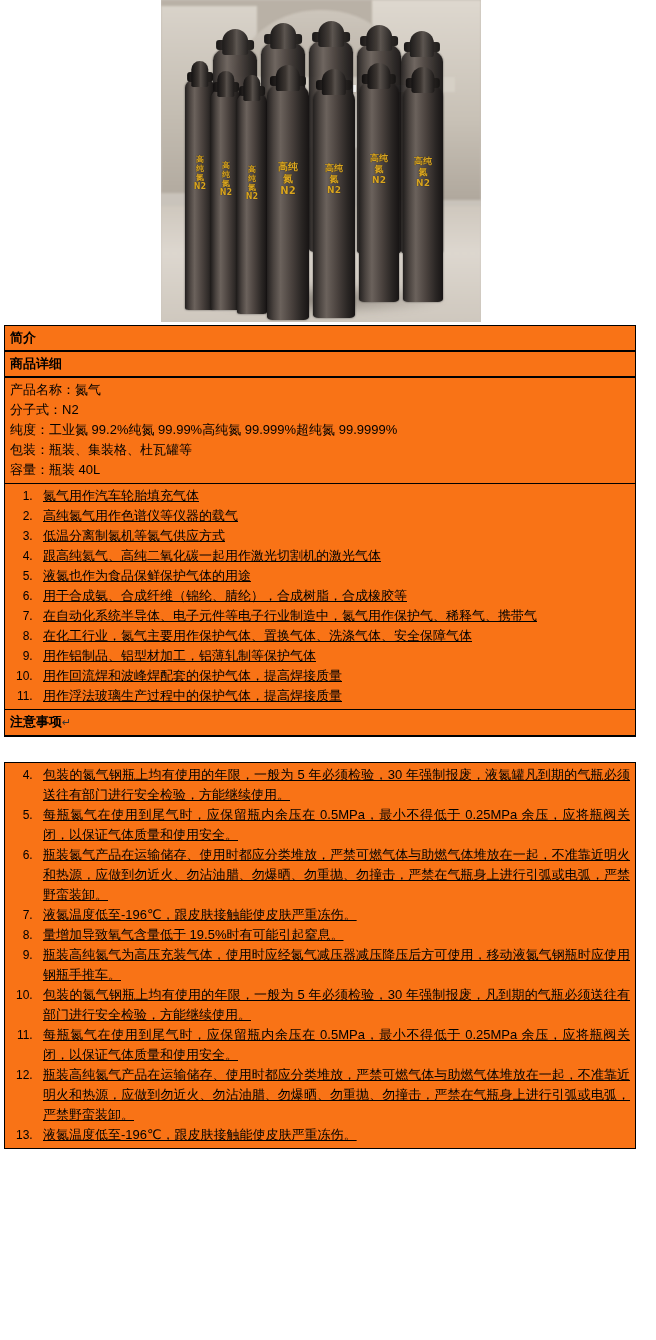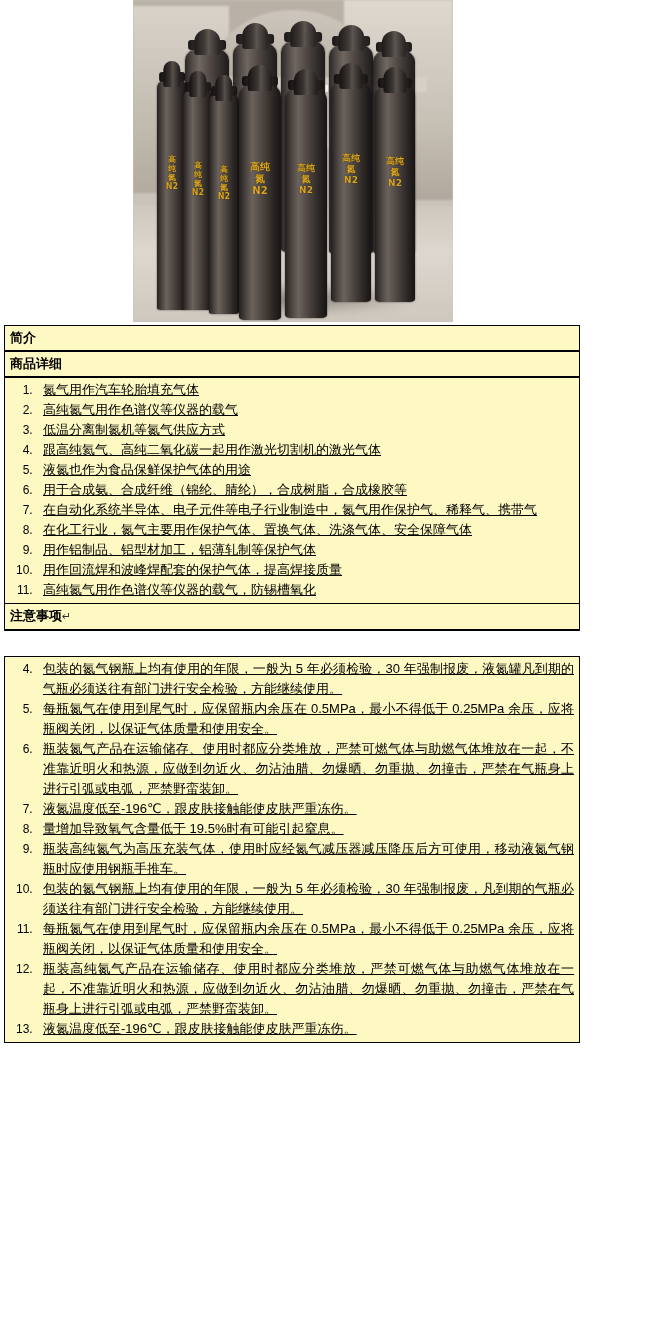--- a/index.html
+++ b/index.html
@@ -17,20 +17,21 @@
 
   
   .photo-wrap {
     width: 586px;
     height: 325px;
     background: #ffffff;
     display: flex;
     align-items: flex-start;
     justify-content: center;
     overflow: hidden;
+    margin-left: 28px;
   }
   .photo {
     position: relative;
     width: 320px;
     height: 322px;
     overflow: hidden;
     background: #c9c3bb;
   }
   
   .photo .sky {
@@ -100,25 +101,25 @@
     text-align: center;
     font-family: "DejaVu Sans", sans-serif;
     font-weight: bold;
     text-shadow: 0 0 1px rgba(0,0,0,.8);
     white-space: pre-line;
   }
 
   
   .doc { padding: 0 4px; }
   table.spec {
-    width: 576px;
+    width: 632px;
     border-collapse: collapse;
     table-layout: fixed;
     border: 1px solid #000;
-    background: #fef9c3;
+    background: #f97316;
   }
   table.spec + table.spec { margin-top: 25px; }
   table.spec td {
     border: 1px solid #000;
     padding: 2px 5px 3px 5px;
     font-size: 13px;
     line-height: 19px;
     vertical-align: top;
     font-family: "Liberation Sans", "DejaVu Sans", sans-serif;
   }
@@ -238,35 +239,44 @@
   <table class="spec">
     <tbody>
 
       <tr>
         <td class="hdr">简介</td>
       </tr>
 
       <tr>
         <td class="hdr">商品详细</td>
       </tr>
+      <tr>
+        <td>
+          <div class="kv">产品名称：氮气</div>
+          <div class="kv">分子式：N2</div>
+          <div class="kv">纯度：工业氮 99.2%纯氮 99.99%高纯氮 99.999%超纯氮 99.9999%</div>
+          <div class="kv">包装：瓶装、集装格、杜瓦罐等</div>
+          <div class="kv">容量：瓶装 40L</div>
+        </td>
+      </tr>
 
       <tr>
         <td>
           <ol class="items">
               <li>氮气用作汽车轮胎填充气体</li>
               <li>高纯氮气用作色谱仪等仪器的载气</li>
               <li>低温分离制氮机等氮气供应方式</li>
               <li>跟高纯氦气、高纯二氧化碳一起用作激光切割机的激光气体</li>
               <li>液氮也作为食品保鲜保护气体的用途</li>
               <li>用于合成氨、合成纤维（锦纶、腈纶），合成树脂，合成橡胶等</li>
               <li>在自动化系统半导体、电子元件等电子行业制造中，氮气用作保护气、稀释气、携带气</li>
               <li>在化工行业，氮气主要用作保护气体、置换气体、洗涤气体、安全保障气体</li>
               <li>用作铝制品、铝型材加工，铝薄轧制等保护气体</li>
               <li>用作回流焊和波峰焊配套的保护气体，提高焊接质量</li>
-              <li>高纯氮气用作色谱仪等仪器的载气，防锡槽氧化</li>
+              <li>用作浮法玻璃生产过程中的保护气体，提高焊接质量</li>
             </ol>
         </td>
       </tr>
 
       <tr>
         <td class="hdr"><span>注意事项</span><span class="pilcrow">↵</span></td>
       </tr>
     </tbody>
   </table>
 

